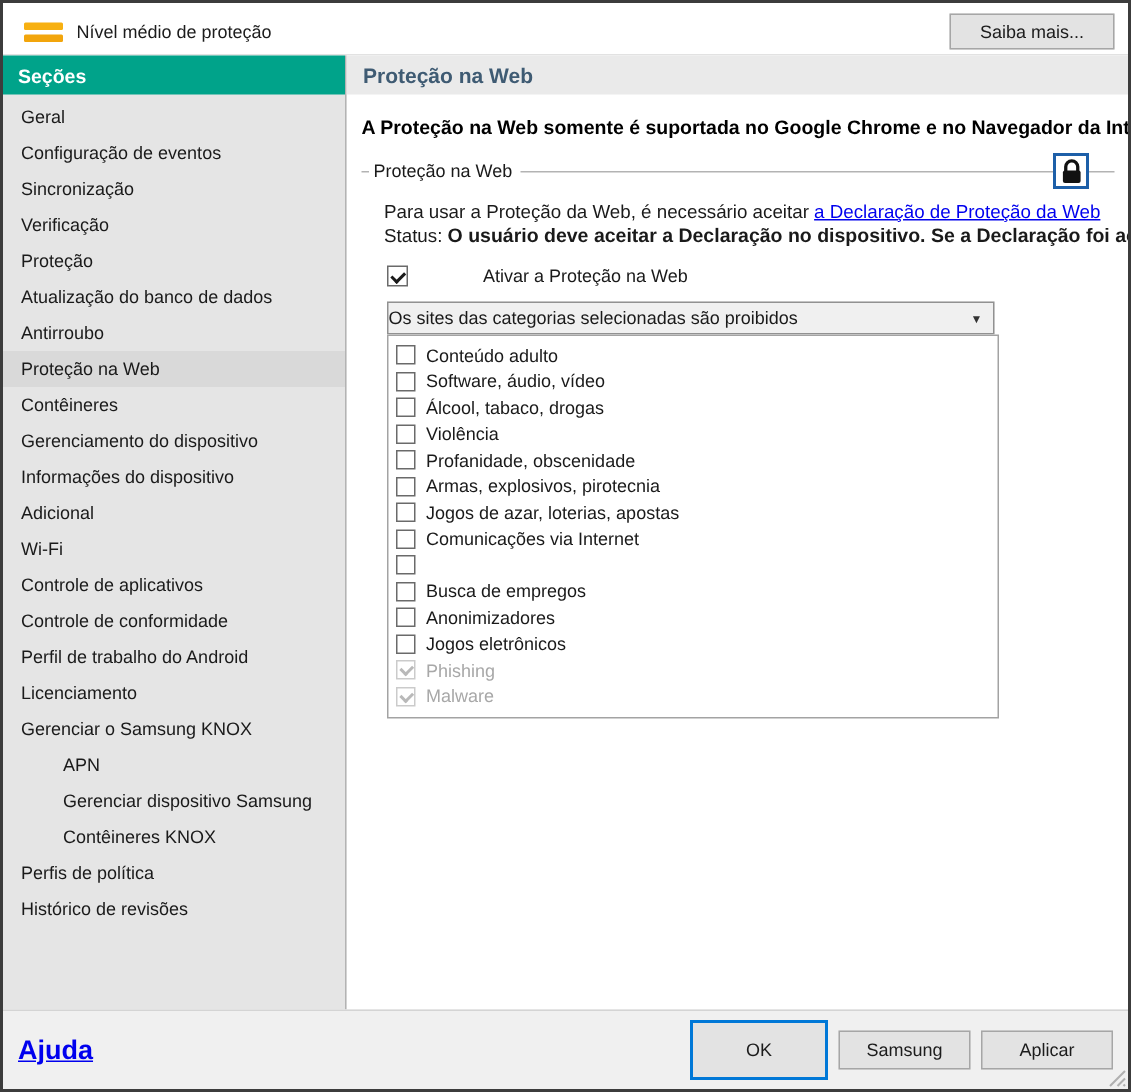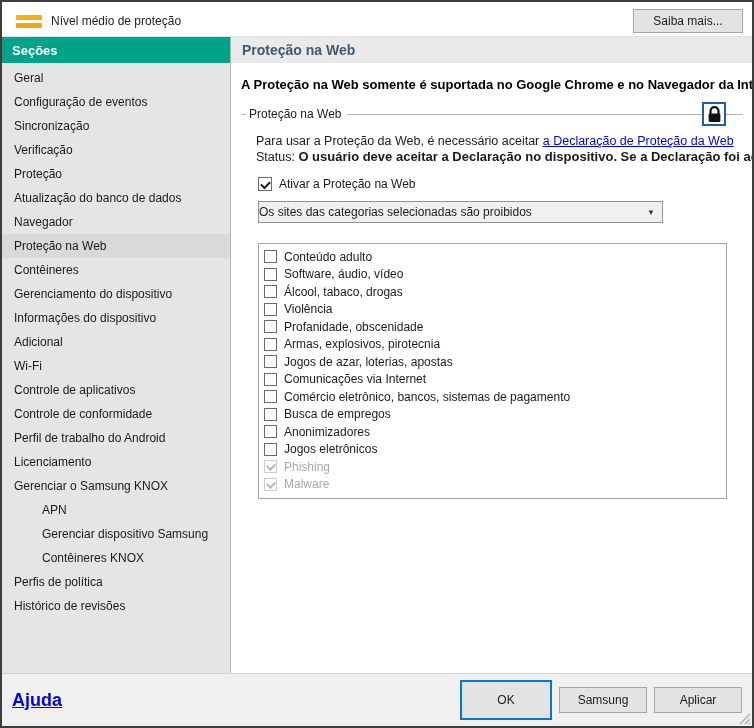--- a/index.html
+++ b/index.html
@@ -92,21 +92,21 @@
 
   .statement-line, .status-line {
     font-size: 12.5px; color: #1a1a1a; line-height: 16px;
     white-space: nowrap; overflow: hidden; margin-left: 15px;
   }
   .statement-line { margin-top: 6px; }
   a.weblink { color: #0000ee; text-decoration: underline; cursor: pointer; }
   .status-line b { font-size: 13px; }
 
   
-  .check-row { margin-top: 12px; margin-left: 17px; display: flex; align-items: flex-end; font-size: 12px; color: #1a1a1a; }
+  .check-row { margin-top: 12px; margin-left: 17px; display: flex; align-items: flex-end; font-size: 12px; color: #1a1a1a; gap: 43px; }
   .checkbox {
     position: relative; width: 14px; height: 14px; flex: none;
     border: 1px solid #6a6a6a; background: #fff; margin-right: 7px;
   }
   .checkbox.checked::after {
     content: ""; position: absolute; left: 2px; top: 2.5px;
     width: 7px; height: 4px;
     border-left: 2px solid #1a1a1a; border-bottom: 2px solid #1a1a1a;
     transform: rotate(-45deg);
   }
@@ -118,22 +118,22 @@
     background: #f0f0f0; border: 1px solid #919191;
     display: flex; align-items: center;
     font-size: 12px; color: #1a1a1a;
     padding-left: 0; cursor: default;
   }
   .combobox .combo-text { flex: 1; white-space: nowrap; overflow: hidden; }
   .combobox .combo-arrow { flex: none; width: 22px; text-align: center; font-size: 8px; color: #333; }
 
   
   .cat-list {
-    margin-top: 20px; margin-left: 17px;
-    width: 469px; height: 256px;
+    margin-top: 0; margin-left: 17px;
+    width: 408px; height: 256px;
     background: #ffffff; border: 1px solid #a3a3a3;
     padding: 4px 0 0 5px; overflow: hidden;
   }
   .cat-row { display: flex; align-items: center; height: 17.5px; cursor: default; }
   .cat-box {
     position: relative; width: 13px; height: 13px; flex: none;
     border: 1px solid #6a6a6a; background: #fff; margin-right: 7px;
   }
   .cat-label { font-size: 12px; color: #1a1a1a; white-space: nowrap; }
   .cat-row[data-state="checked-disabled"] .cat-box { border-color: #cbcbcb; }
@@ -177,21 +177,21 @@
 
     <div class="sidebar">
       <div class="sidebar-header">Seções</div>
       <div class="sidebar-list">
         <div class="side-item">Geral</div>
         <div class="side-item">Configuração de eventos</div>
         <div class="side-item">Sincronização</div>
         <div class="side-item">Verificação</div>
         <div class="side-item">Proteção</div>
         <div class="side-item">Atualização do banco de dados</div>
-        <div class="side-item">Navegador</div>
+        <div class="side-item">Antirroubo</div>
         <div class="side-item selected">Proteção na Web</div>
         <div class="side-item">Contêineres</div>
         <div class="side-item">Gerenciamento do dispositivo</div>
         <div class="side-item">Informações do dispositivo</div>
         <div class="side-item">Adicional</div>
         <div class="side-item">Wi-Fi</div>
         <div class="side-item">Controle de aplicativos</div>
         <div class="side-item">Controle de conformidade</div>
         <div class="side-item">Perfil de trabalho do Android</div>
         <div class="side-item">Licenciamento</div>
@@ -268,21 +268,20 @@
           <div class="cat-row" data-state="unchecked">
             <span class="cat-box"></span>
             <span class="cat-label">Jogos de azar, loterias, apostas</span>
           </div>
           <div class="cat-row" data-state="unchecked">
             <span class="cat-box"></span>
             <span class="cat-label">Comunicações via Internet</span>
           </div>
           <div class="cat-row" data-state="unchecked">
             <span class="cat-box"></span>
-            <span class="cat-label">Comércio eletrônico, bancos, sistemas de pagamento</span>
           </div>
           <div class="cat-row" data-state="unchecked">
             <span class="cat-box"></span>
             <span class="cat-label">Busca de empregos</span>
           </div>
           <div class="cat-row" data-state="unchecked">
             <span class="cat-box"></span>
             <span class="cat-label">Anonimizadores</span>
           </div>
           <div class="cat-row" data-state="unchecked">

